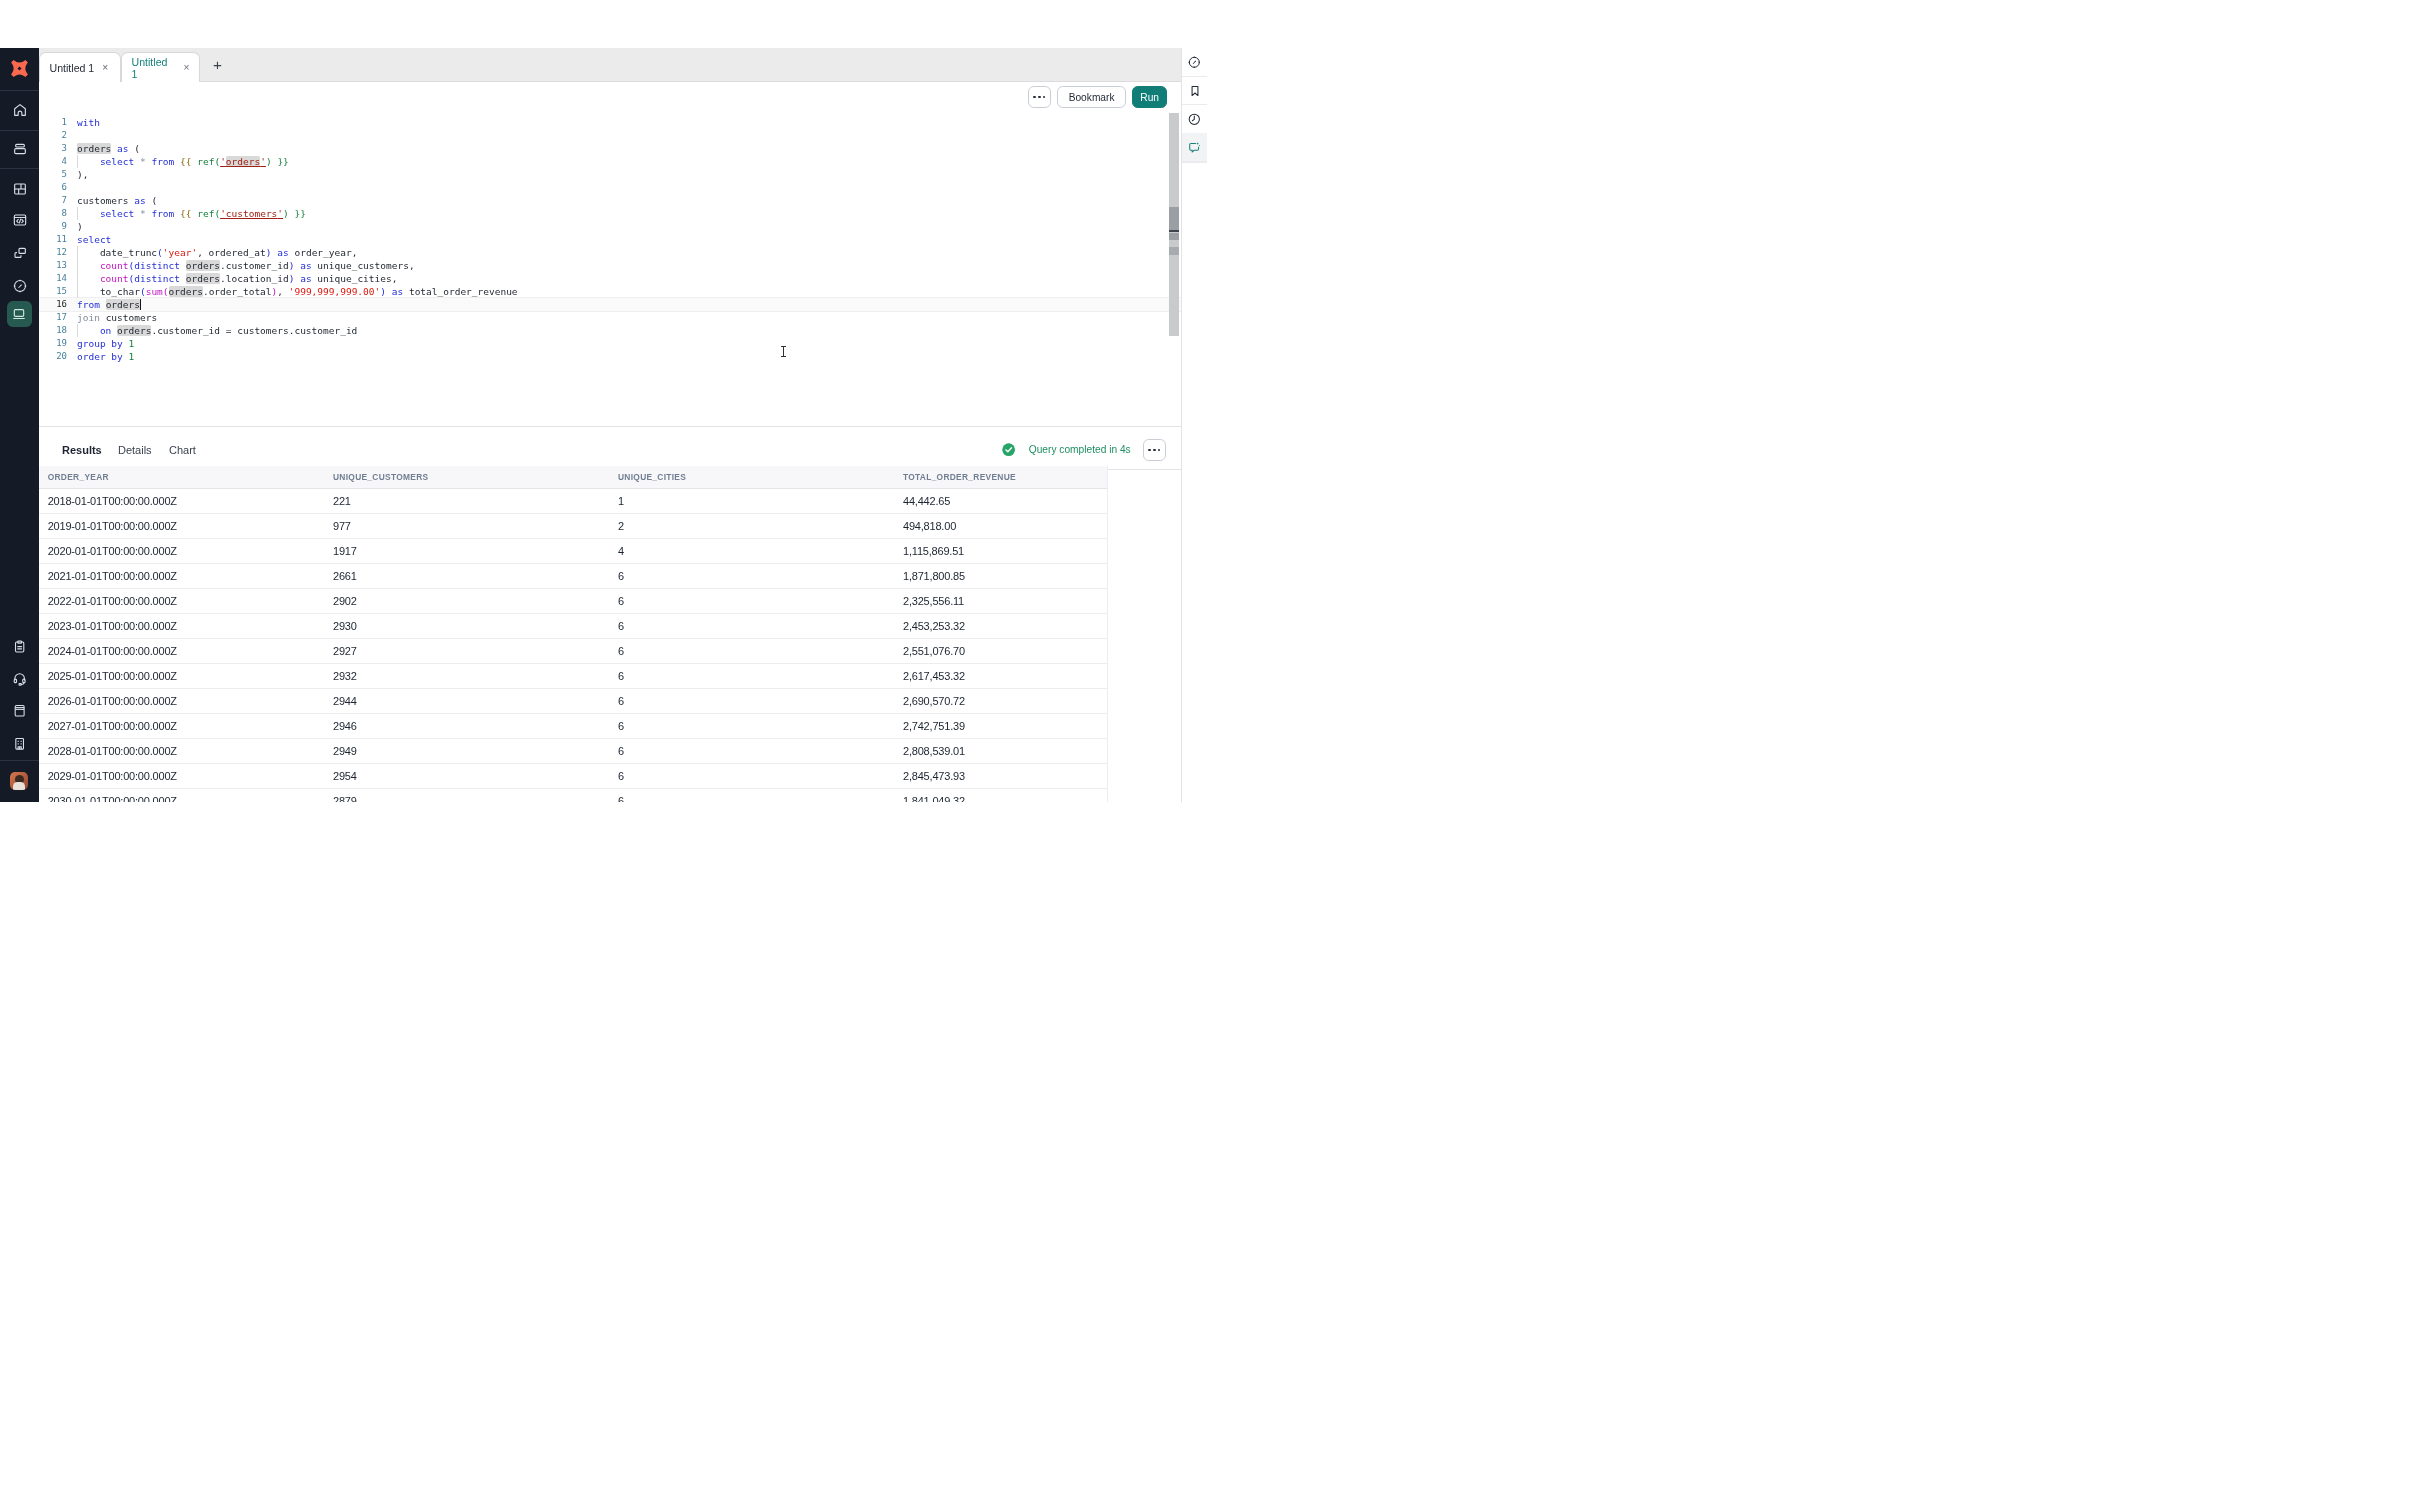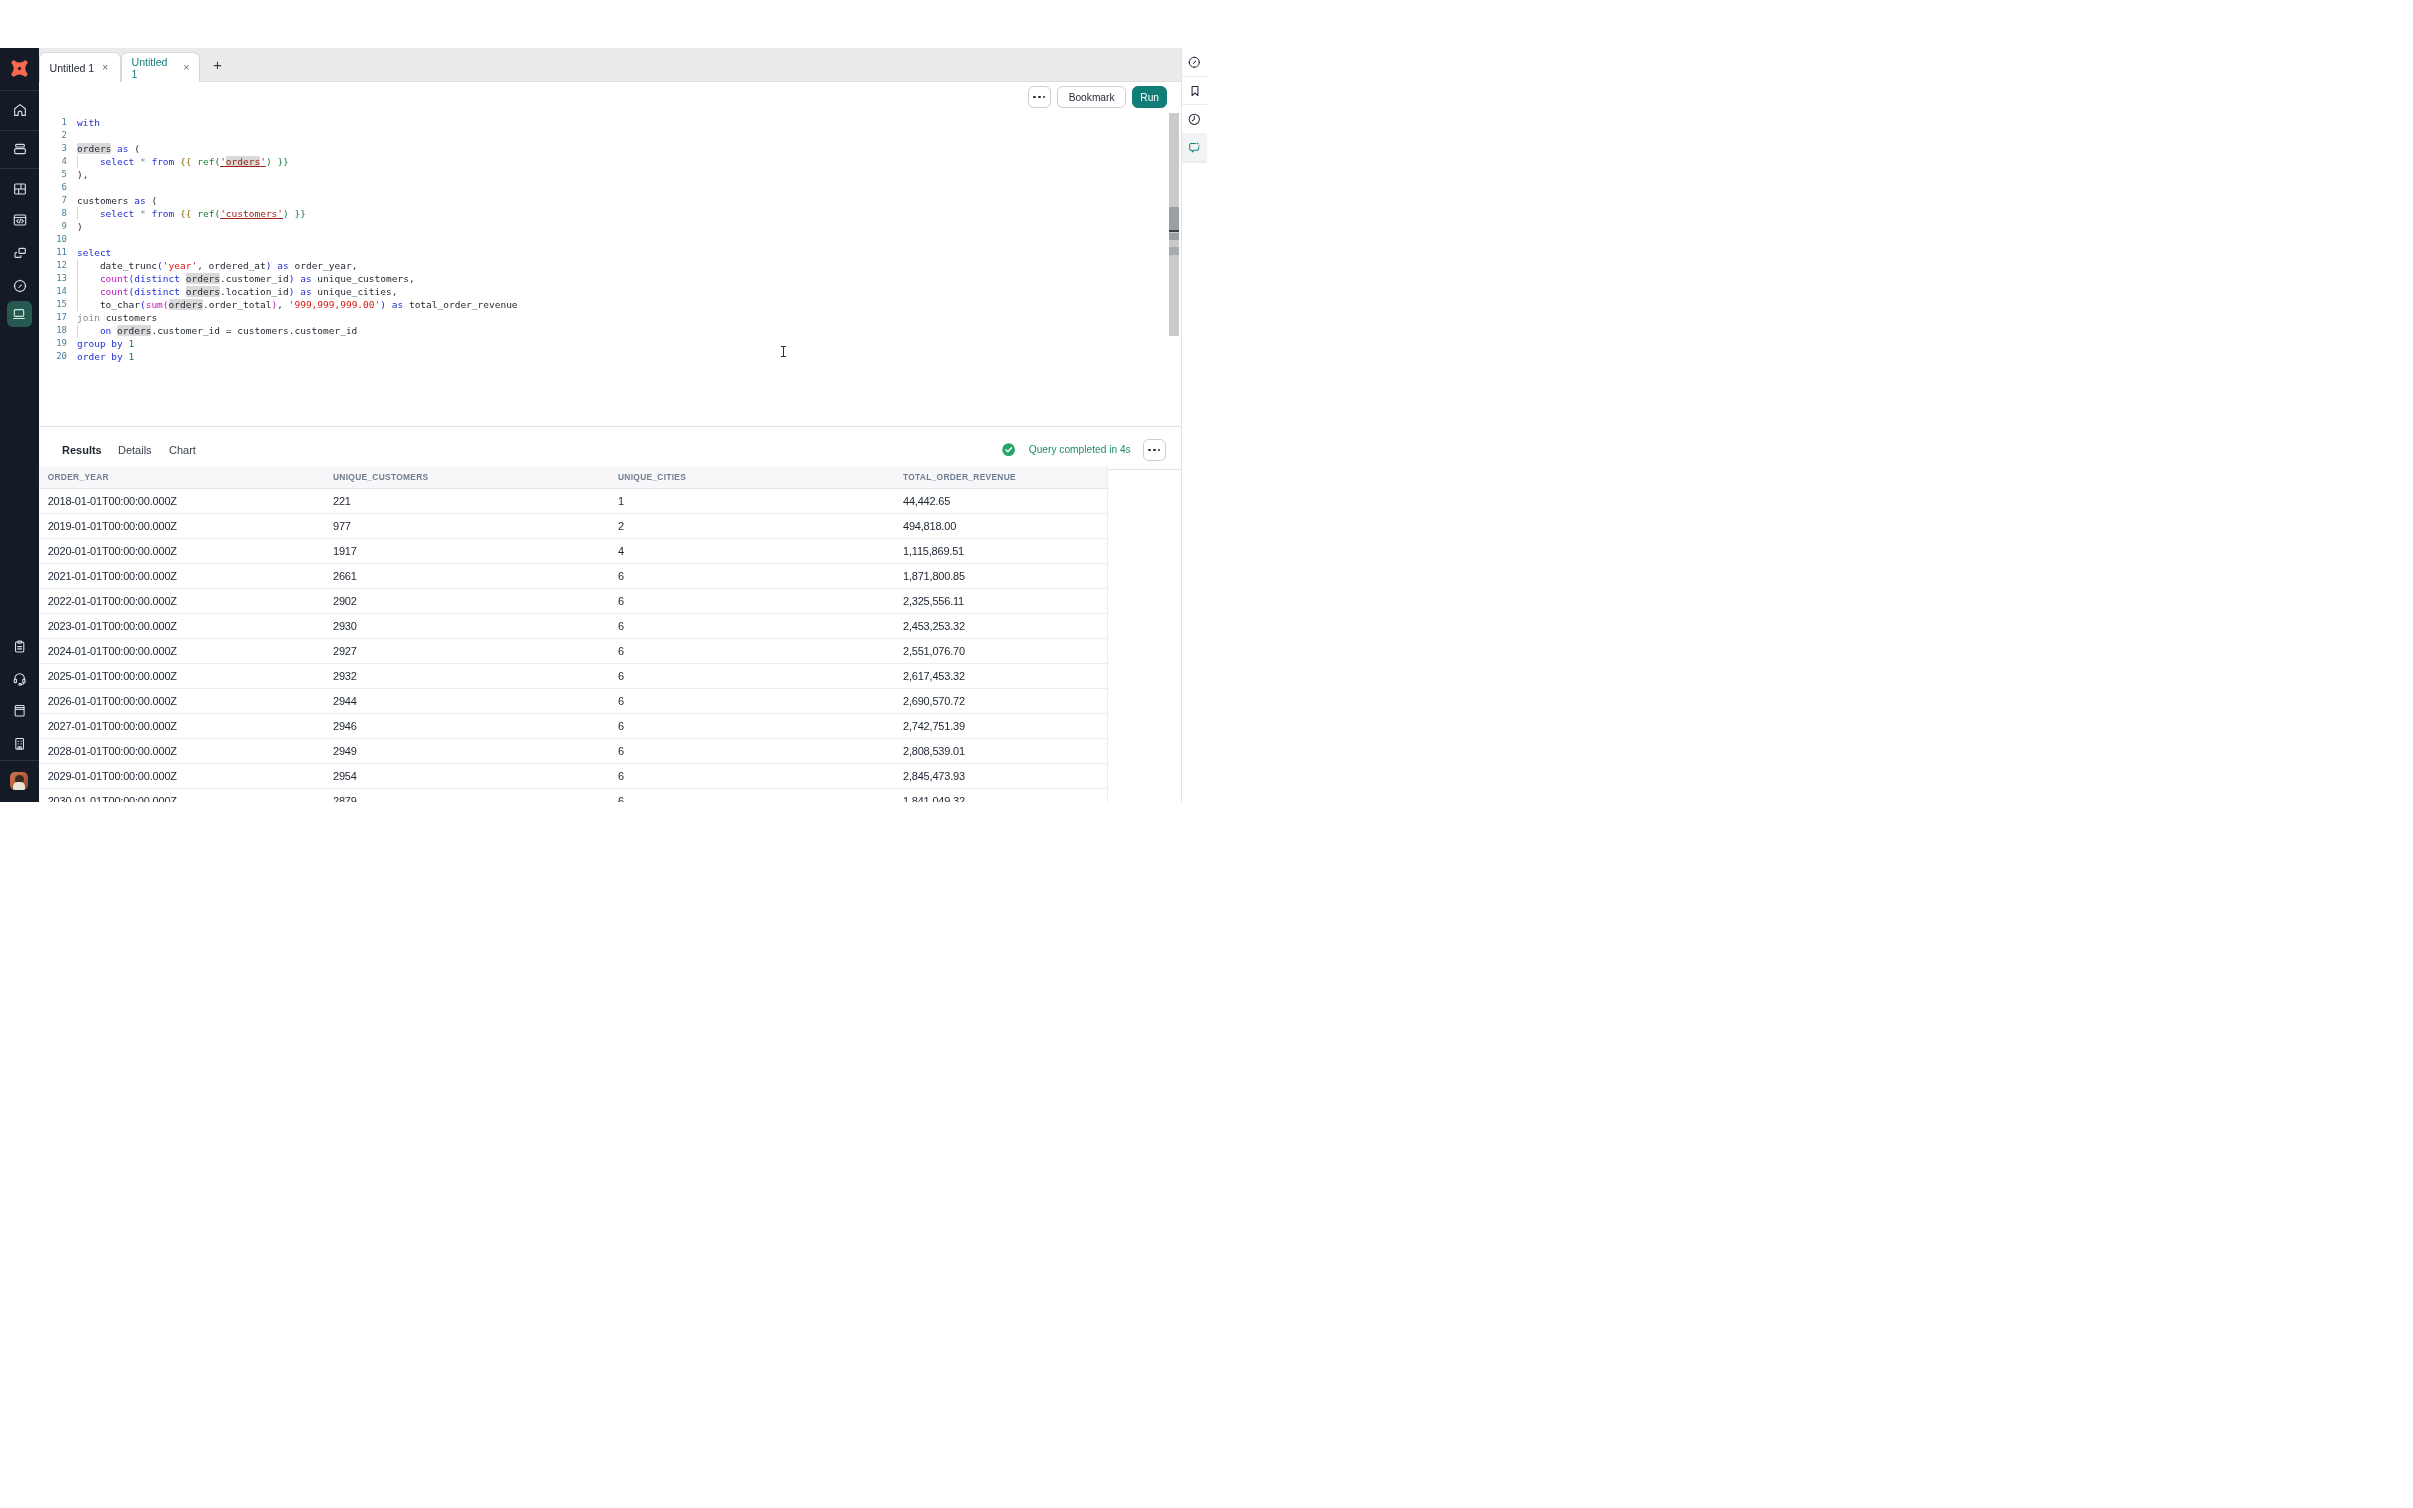--- a/index.html
+++ b/index.html
@@ -223,26 +223,26 @@
       <div>
           <div class="line"><span class="num">1</span><span><span class="kw">with</span></span></div>
           <div class="line"><span class="num">2</span><span></span></div>
           <div class="line"><span class="num">3</span><span><span class="id hl">orders</span><span> </span><span class="kw">as</span><span> (</span></span></div>
           <div class="line guide"><span class="num">4</span><span><span>    </span><span class="kw">select</span><span> </span><span class="op">*</span><span> </span><span class="kw">from</span><span> </span><span class="jinja">{{</span><span> </span><span class="grn">ref(</span><span class="refstr">'</span><span class="refstr hl">orders</span><span class="refstr">'</span><span class="grn">)</span><span> </span><span class="grn">}}</span></span></div>
           <div class="line"><span class="num">5</span><span><span>),</span></span></div>
           <div class="line"><span class="num">6</span><span></span></div>
           <div class="line"><span class="num">7</span><span><span class="id">customers</span><span> </span><span class="kw">as</span><span> (</span></span></div>
           <div class="line guide"><span class="num">8</span><span><span>    </span><span class="kw">select</span><span> </span><span class="op">*</span><span> </span><span class="kw">from</span><span> </span><span class="jinja">{{</span><span> </span><span class="grn">ref(</span><span class="refstr">'</span><span class="refstr">customers</span><span class="refstr">'</span><span class="grn">)</span><span> </span><span class="grn">}}</span></span></div>
           <div class="line"><span class="num">9</span><span><span>)</span></span></div>
-          <div class="line"><span class="num">10</span><span></span></div>
           <div class="line"><span class="num">11</span><span><span class="kw">select</span></span></div>
           <div class="line guide"><span class="num">12</span><span><span>    </span><span class="id">date_trunc</span><span class="par">(</span><span class="str">'year'</span><span>, </span><span class="id">ordered_at</span><span class="par">)</span><span> </span><span class="kw">as</span><span> </span><span class="id">order_year</span><span>,</span></span></div>
           <div class="line guide"><span class="num">13</span><span><span>    </span><span class="fn">count</span><span class="par">(</span><span class="kw">distinct</span><span> </span><span class="id hl">orders</span><span class="id">.customer_id</span><span class="par">)</span><span> </span><span class="kw">as</span><span> </span><span class="id">unique_customers</span><span>,</span></span></div>
           <div class="line guide"><span class="num">14</span><span><span>    </span><span class="fn">count</span><span class="par">(</span><span class="kw">distinct</span><span> </span><span class="id hl">orders</span><span class="id">.location_id</span><span class="par">)</span><span> </span><span class="kw">as</span><span> </span><span class="id">unique_cities</span><span>,</span></span></div>
           <div class="line guide"><span class="num">15</span><span><span>    </span><span class="id">to_char</span><span class="par">(</span><span class="fn">sum</span><span class="fn">(</span><span class="id hl">orders</span><span class="id">.order_total</span><span class="fn">)</span><span>, </span><span class="str">'999,999,999.00'</span><span class="par">)</span><span> </span><span class="kw">as</span><span> </span><span class="id">total_order_revenue</span></span></div>
+          <div class="line active"><span class="num">16</span><span><span class="kw">from</span><span> </span><span class="id hl">orders</span><span class="caret"></span></span></div>
           <div class="line"><span class="num">17</span><span><span class="op">join</span><span> </span><span class="id">customers</span></span></div>
           <div class="line guide"><span class="num">18</span><span><span>    </span><span class="kw">on</span><span> </span><span class="id hl">orders</span><span class="id">.customer_id</span><span> = </span><span class="id">customers.customer_id</span></span></div>
           <div class="line"><span class="num">19</span><span><span class="kw">group by</span><span> </span><span class="grn">1</span></span></div>
           <div class="line"><span class="num">20</span><span><span class="kw">order by</span><span> </span><span class="grn">1</span></span></div>
         </div>
       <div class="vsb">
         <div class="sb-thumb"></div>
         <div class="sb-line"></div>
         <div class="sb-m1"></div>
         <div class="sb-m2"></div>

